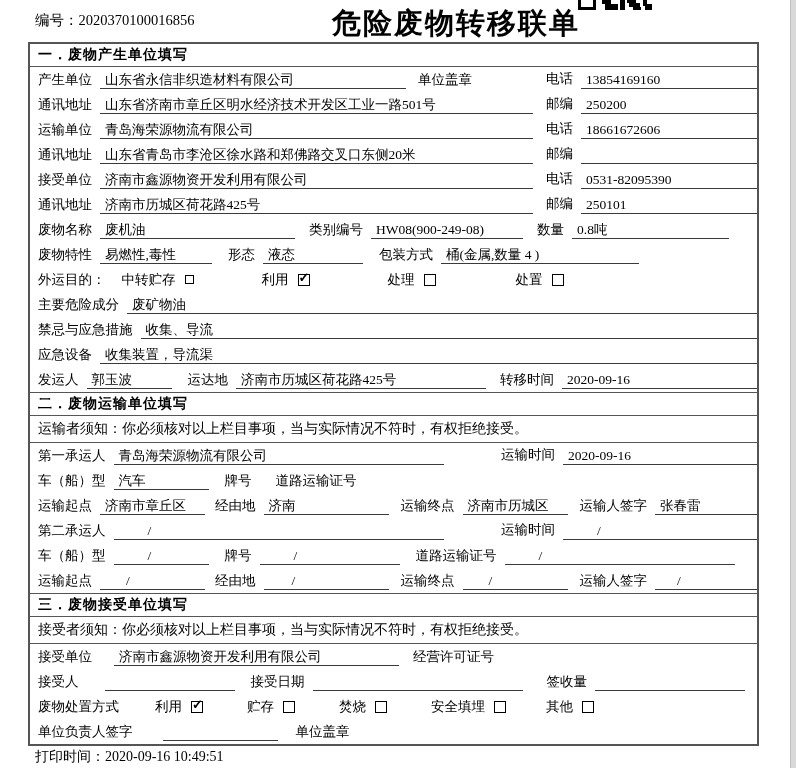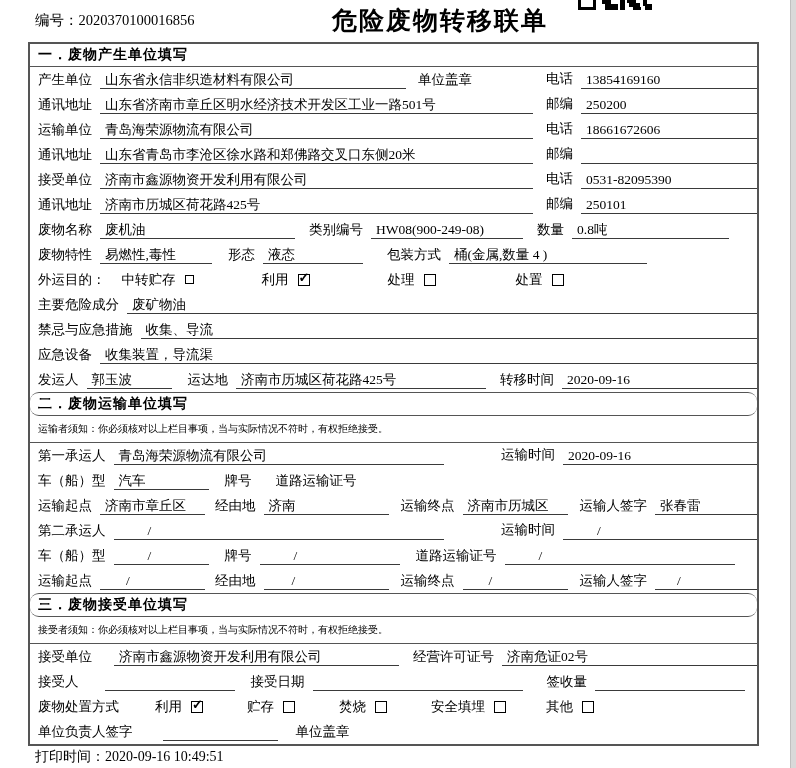--- a/index.html
+++ b/index.html
@@ -3,26 +3,26 @@
 <meta charset="utf-8">
 <style>
   html,body{margin:0;padding:0;}
   body{
     width:796px;height:768px;position:relative;background:#ffffff;
     font-family:"Liberation Serif","DejaVu Serif",serif;color:#000;
     overflow:hidden;
   }
   .right-strip{position:absolute;right:0;top:0;width:5px;height:768px;background:#d9d9d9;border-left:1px solid #c0c0c0;}
   .hdr-no{position:absolute;left:35px;top:11px;font-size:14.5px;white-space:nowrap;}
-  .hdr-title{position:absolute;left:332px;top:4px;font-size:25px;font-weight:bold;letter-spacing:2px;white-space:nowrap;}
+  .hdr-title{position:absolute;left:332px;top:4px;font-size:29px;font-weight:bold;letter-spacing:2px;white-space:nowrap;}
   .qr{position:absolute;left:578px;top:0;}
   .form{position:absolute;left:28px;top:42px;width:731px;border:2px solid #555;background:#fff;box-sizing:border-box;}
   .sechead{height:22px;line-height:22px;font-weight:bold;font-size:14px;padding-left:8px;border-bottom:1.6px solid #555;letter-spacing:1px;}
-  .sechead.mid{border-top:1.6px solid #555;border-radius:9px;}
-  .notice{height:26px;display:flex;align-items:center;padding-left:8px;border-bottom:1.6px solid #555;font-size:10px;white-space:nowrap;}
+  .sechead.mid{border-top:1.6px solid #555;}
+  .notice{height:26px;display:flex;align-items:center;padding-left:8px;border-bottom:1.6px solid #555;font-size:14px;white-space:nowrap;}
   .row{display:flex;align-items:center;height:25px;padding-left:8px;font-size:13.5px;white-space:nowrap;}
   .lbl{flex:none;margin-right:8px;white-space:nowrap;}
   .fv{flex:none;border-bottom:1.2px solid #3a3a3a;height:19px;line-height:19px;padding:0 5px;box-sizing:border-box;white-space:nowrap;overflow:hidden;}
   .fv.grow{flex:1;}
   .rg{margin-left:auto;display:flex;flex:none;}
   .rg .fv{flex:1;}
   .opt{display:flex;align-items:center;flex:none;}
   .opt .olbl{margin-right:9px;}
   .cb{position:relative;display:inline-block;width:12px;height:12px;border:1.4px solid #000;box-sizing:border-box;background:#fff;flex:none;}
   .cb.sm{width:9px;height:9px;border-width:1.2px;}
@@ -118,21 +118,21 @@
     <span class="fv" style="width:152px">HW08(900-249-08)</span>
     <span class="lbl" style="margin-left:14px">数量</span>
     <span class="fv grow" style="margin-right:28px">0.8吨</span>
   </div>
 
   <div class="row">
     <span class="lbl">废物特性</span>
     <span class="fv" style="width:112px">易燃性,毒性</span>
     <span class="lbl" style="margin-left:16px">形态</span>
     <span class="fv" style="width:100px">液态</span>
-    <span class="lbl" style="margin-left:24px">包装方式</span>
+    <span class="lbl" style="margin-left:16px">包装方式</span>
     <span class="fv" style="width:198px">桶(金属,数量 4 )</span>
   </div>
 
   <div class="row">
     <span class="lbl">外运目的：</span>
     <span class="opt" style="margin-left:8px">
       <span class="olbl">中转贮存</span>
       <span class="cb sm" data-checked="false"></span>
     </span>
     <span class="opt" style="margin-left:68px">
@@ -232,21 +232,20 @@
     <span class="fv grow sl" style="padding-left:22px">/</span>
   </div>
 
   <div class="sechead mid">三．废物接受单位填写</div>
   <div class="notice">接受者须知：你必须核对以上栏目事项，当与实际情况不符时，有权拒绝接受。</div>
 
   <div class="row">
     <span class="lbl">接受单位</span>
     <span class="fv" style="width:285px;margin-left:14px">济南市鑫源物资开发利用有限公司</span>
     <span class="lbl" style="margin-left:14px">经营许可证号</span>
-    <span class="fv grow">济南危证02号</span>
   </div>
 
   <div class="row">
     <span class="lbl">接受人</span>
     <span class="fv" style="width:130px;margin-left:18px"></span>
     <span class="lbl" style="margin-left:16px">接受日期</span>
     <span class="fv" style="width:210px"></span>
     <span class="lbl" style="margin-left:24px">签收量</span>
     <span class="fv grow" style="margin-right:12px"></span>
   </div>

